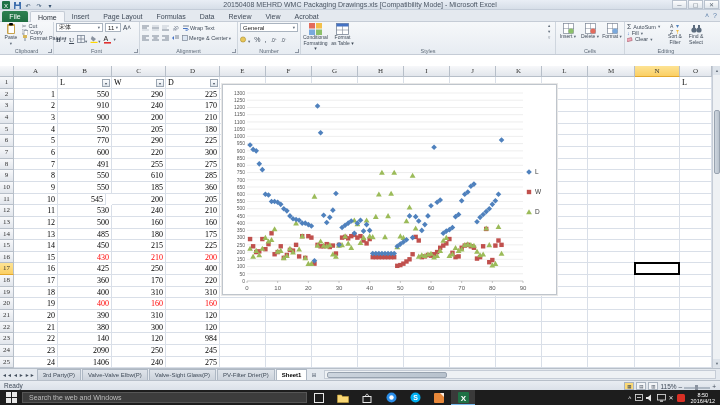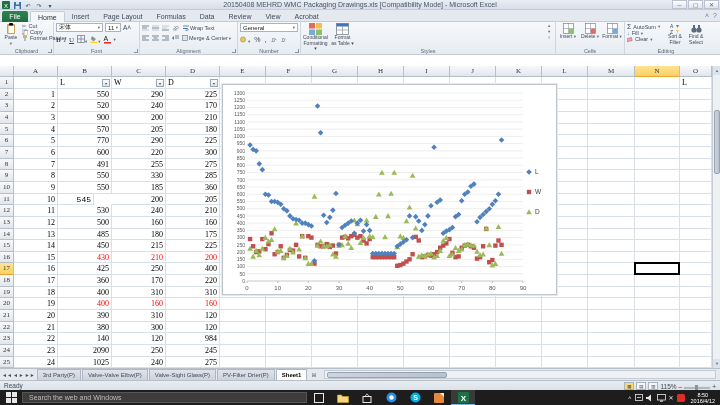--- a/index.html
+++ b/index.html
@@ -458,21 +458,21 @@
       <div class="cell" style="left: 312px; top: 22.655px; width: 46px; height: 11.655px; line-height: 11.655px;"></div>
       <div class="cell" style="left: 358px; top: 22.655px; width: 46px; height: 11.655px; line-height: 11.655px;"></div>
       <div class="cell" style="left: 404px; top: 22.655px; width: 46px; height: 11.655px; line-height: 11.655px;"></div>
       <div class="cell" style="left: 450px; top: 22.655px; width: 46px; height: 11.655px; line-height: 11.655px;"></div>
       <div class="cell" style="left: 496px; top: 22.655px; width: 46px; height: 11.655px; line-height: 11.655px;"></div>
       <div class="cell" style="left: 542px; top: 22.655px; width: 46px; height: 11.655px; line-height: 11.655px;"></div>
       <div class="cell" style="left: 588px; top: 22.655px; width: 47px; height: 11.655px; line-height: 11.655px;"></div>
       <div class="cell" style="left: 635px; top: 22.655px; width: 45px; height: 11.655px; line-height: 11.655px;"></div>
       <div class="cell" style="left: 680px; top: 22.655px; width: 32px; height: 11.655px; line-height: 11.655px;"></div>
       <div class="cell num" style="left: 14px; top: 34.31px; width: 44px; height: 11.655px; line-height: 11.655px;">2</div>
-      <div class="cell num" style="left: 58px; top: 34.31px; width: 54px; height: 11.655px; line-height: 11.655px;">520</div>
+      <div class="cell num" style="left: 58px; top: 34.31px; width: 54px; height: 11.655px; line-height: 11.655px;">910</div>
       <div class="cell num" style="left: 112px; top: 34.31px; width: 54px; height: 11.655px; line-height: 11.655px;">240</div>
       <div class="cell num" style="left: 166px; top: 34.31px; width: 54px; height: 11.655px; line-height: 11.655px;">170</div>
       <div class="cell" style="left: 220px; top: 34.31px; width: 46px; height: 11.655px; line-height: 11.655px;"></div>
       <div class="cell" style="left: 266px; top: 34.31px; width: 46px; height: 11.655px; line-height: 11.655px;"></div>
       <div class="cell" style="left: 312px; top: 34.31px; width: 46px; height: 11.655px; line-height: 11.655px;"></div>
       <div class="cell" style="left: 358px; top: 34.31px; width: 46px; height: 11.655px; line-height: 11.655px;"></div>
       <div class="cell" style="left: 404px; top: 34.31px; width: 46px; height: 11.655px; line-height: 11.655px;"></div>
       <div class="cell" style="left: 450px; top: 34.31px; width: 46px; height: 11.655px; line-height: 11.655px;"></div>
       <div class="cell" style="left: 496px; top: 34.31px; width: 46px; height: 11.655px; line-height: 11.655px;"></div>
       <div class="cell" style="left: 542px; top: 34.31px; width: 46px; height: 11.655px; line-height: 11.655px;"></div>
@@ -549,21 +549,21 @@
       <div class="cell" style="left: 358px; top: 92.585px; width: 46px; height: 11.655px; line-height: 11.655px;"></div>
       <div class="cell" style="left: 404px; top: 92.585px; width: 46px; height: 11.655px; line-height: 11.655px;"></div>
       <div class="cell" style="left: 450px; top: 92.585px; width: 46px; height: 11.655px; line-height: 11.655px;"></div>
       <div class="cell" style="left: 496px; top: 92.585px; width: 46px; height: 11.655px; line-height: 11.655px;"></div>
       <div class="cell" style="left: 542px; top: 92.585px; width: 46px; height: 11.655px; line-height: 11.655px;"></div>
       <div class="cell" style="left: 588px; top: 92.585px; width: 47px; height: 11.655px; line-height: 11.655px;"></div>
       <div class="cell" style="left: 635px; top: 92.585px; width: 45px; height: 11.655px; line-height: 11.655px;"></div>
       <div class="cell" style="left: 680px; top: 92.585px; width: 32px; height: 11.655px; line-height: 11.655px;"></div>
       <div class="cell num" style="left: 14px; top: 104.24px; width: 44px; height: 11.655px; line-height: 11.655px;">8</div>
       <div class="cell num" style="left: 58px; top: 104.24px; width: 54px; height: 11.655px; line-height: 11.655px;">550</div>
-      <div class="cell num" style="left: 112px; top: 104.24px; width: 54px; height: 11.655px; line-height: 11.655px;">330</div>
+      <div class="cell num" style="left: 112px; top: 104.24px; width: 54px; height: 11.655px; line-height: 11.655px;">610</div>
       <div class="cell num" style="left: 166px; top: 104.24px; width: 54px; height: 11.655px; line-height: 11.655px;">285</div>
       <div class="cell" style="left: 220px; top: 104.24px; width: 46px; height: 11.655px; line-height: 11.655px;"></div>
       <div class="cell" style="left: 266px; top: 104.24px; width: 46px; height: 11.655px; line-height: 11.655px;"></div>
       <div class="cell" style="left: 312px; top: 104.24px; width: 46px; height: 11.655px; line-height: 11.655px;"></div>
       <div class="cell" style="left: 358px; top: 104.24px; width: 46px; height: 11.655px; line-height: 11.655px;"></div>
       <div class="cell" style="left: 404px; top: 104.24px; width: 46px; height: 11.655px; line-height: 11.655px;"></div>
       <div class="cell" style="left: 450px; top: 104.24px; width: 46px; height: 11.655px; line-height: 11.655px;"></div>
       <div class="cell" style="left: 496px; top: 104.24px; width: 46px; height: 11.655px; line-height: 11.655px;"></div>
       <div class="cell" style="left: 542px; top: 104.24px; width: 46px; height: 11.655px; line-height: 11.655px;"></div>
       <div class="cell" style="left: 588px; top: 104.24px; width: 47px; height: 11.655px; line-height: 11.655px;"></div>
@@ -578,21 +578,21 @@
       <div class="cell" style="left: 312px; top: 115.895px; width: 46px; height: 11.655px; line-height: 11.655px;"></div>
       <div class="cell" style="left: 358px; top: 115.895px; width: 46px; height: 11.655px; line-height: 11.655px;"></div>
       <div class="cell" style="left: 404px; top: 115.895px; width: 46px; height: 11.655px; line-height: 11.655px;"></div>
       <div class="cell" style="left: 450px; top: 115.895px; width: 46px; height: 11.655px; line-height: 11.655px;"></div>
       <div class="cell" style="left: 496px; top: 115.895px; width: 46px; height: 11.655px; line-height: 11.655px;"></div>
       <div class="cell" style="left: 542px; top: 115.895px; width: 46px; height: 11.655px; line-height: 11.655px;"></div>
       <div class="cell" style="left: 588px; top: 115.895px; width: 47px; height: 11.655px; line-height: 11.655px;"></div>
       <div class="cell" style="left: 635px; top: 115.895px; width: 45px; height: 11.655px; line-height: 11.655px;"></div>
       <div class="cell" style="left: 680px; top: 115.895px; width: 32px; height: 11.655px; line-height: 11.655px;"></div>
       <div class="cell num" style="left: 14px; top: 127.55px; width: 44px; height: 11.655px; line-height: 11.655px;">10</div>
-      <div class="cell num" style="left: 40px; top: 127.55px; width: 54px; height: 11.655px; line-height: 11.655px; font-family: Liberation Mono, monospace;">545</div>
+      <div class="cell num" style="left: 52px; top: 127.55px; width: 54px; height: 11.655px; line-height: 11.655px;">545</div>
       <div class="cell num" style="left: 112px; top: 127.55px; width: 54px; height: 11.655px; line-height: 11.655px;">200</div>
       <div class="cell num" style="left: 166px; top: 127.55px; width: 54px; height: 11.655px; line-height: 11.655px;">205</div>
       <div class="cell" style="left: 220px; top: 127.55px; width: 46px; height: 11.655px; line-height: 11.655px;"></div>
       <div class="cell" style="left: 266px; top: 127.55px; width: 46px; height: 11.655px; line-height: 11.655px;"></div>
       <div class="cell" style="left: 312px; top: 127.55px; width: 46px; height: 11.655px; line-height: 11.655px;"></div>
       <div class="cell" style="left: 358px; top: 127.55px; width: 46px; height: 11.655px; line-height: 11.655px;"></div>
       <div class="cell" style="left: 404px; top: 127.55px; width: 46px; height: 11.655px; line-height: 11.655px;"></div>
       <div class="cell" style="left: 450px; top: 127.55px; width: 46px; height: 11.655px; line-height: 11.655px;"></div>
       <div class="cell" style="left: 496px; top: 127.55px; width: 46px; height: 11.655px; line-height: 11.655px;"></div>
       <div class="cell" style="left: 542px; top: 127.55px; width: 46px; height: 11.655px; line-height: 11.655px;"></div>
@@ -788,21 +788,21 @@
       <div class="cell" style="left: 312px; top: 279.065px; width: 46px; height: 11.655px; line-height: 11.655px;"></div>
       <div class="cell" style="left: 358px; top: 279.065px; width: 46px; height: 11.655px; line-height: 11.655px;"></div>
       <div class="cell" style="left: 404px; top: 279.065px; width: 46px; height: 11.655px; line-height: 11.655px;"></div>
       <div class="cell" style="left: 450px; top: 279.065px; width: 46px; height: 11.655px; line-height: 11.655px;"></div>
       <div class="cell" style="left: 496px; top: 279.065px; width: 46px; height: 11.655px; line-height: 11.655px;"></div>
       <div class="cell" style="left: 542px; top: 279.065px; width: 46px; height: 11.655px; line-height: 11.655px;"></div>
       <div class="cell" style="left: 588px; top: 279.065px; width: 47px; height: 11.655px; line-height: 11.655px;"></div>
       <div class="cell" style="left: 635px; top: 279.065px; width: 45px; height: 11.655px; line-height: 11.655px;"></div>
       <div class="cell" style="left: 680px; top: 279.065px; width: 32px; height: 11.655px; line-height: 11.655px;"></div>
       <div class="cell num" style="left: 14px; top: 290.72px; width: 44px; height: 11.655px; line-height: 11.655px;">24</div>
-      <div class="cell num" style="left: 58px; top: 290.72px; width: 54px; height: 11.655px; line-height: 11.655px;">1025</div>
+      <div class="cell num" style="left: 58px; top: 290.72px; width: 54px; height: 11.655px; line-height: 11.655px;">1406</div>
       <div class="cell num" style="left: 112px; top: 290.72px; width: 54px; height: 11.655px; line-height: 11.655px;">240</div>
       <div class="cell num" style="left: 166px; top: 290.72px; width: 54px; height: 11.655px; line-height: 11.655px;">275</div>
       <div class="cell" style="left: 220px; top: 290.72px; width: 46px; height: 11.655px; line-height: 11.655px;"></div>
       <div class="cell" style="left: 266px; top: 290.72px; width: 46px; height: 11.655px; line-height: 11.655px;"></div>
       <div class="cell" style="left: 312px; top: 290.72px; width: 46px; height: 11.655px; line-height: 11.655px;"></div>
       <div class="cell" style="left: 358px; top: 290.72px; width: 46px; height: 11.655px; line-height: 11.655px;"></div>
       <div class="cell" style="left: 404px; top: 290.72px; width: 46px; height: 11.655px; line-height: 11.655px;"></div>
       <div class="cell" style="left: 450px; top: 290.72px; width: 46px; height: 11.655px; line-height: 11.655px;"></div>
       <div class="cell" style="left: 496px; top: 290.72px; width: 46px; height: 11.655px; line-height: 11.655px;"></div>
       <div class="cell" style="left: 542px; top: 290.72px; width: 46px; height: 11.655px; line-height: 11.655px;"></div>

